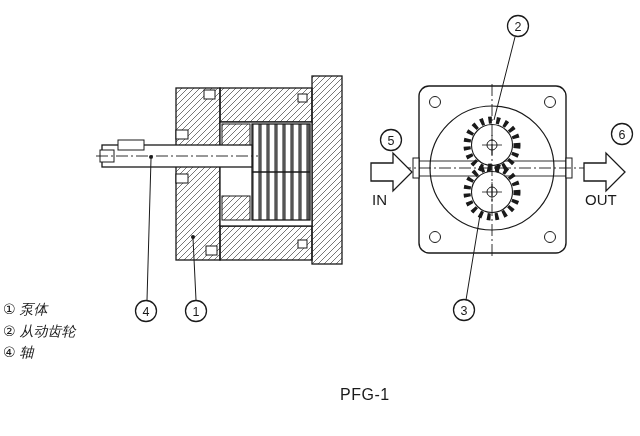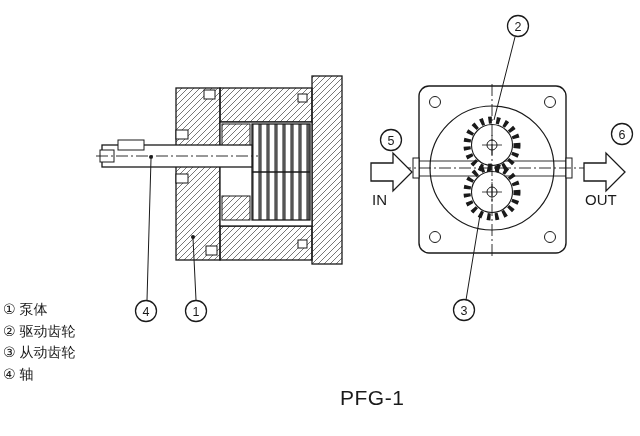--- a/index.html
+++ b/index.html
@@ -6,25 +6,25 @@
   body{
     width:640px;height:436px;position:relative;background:#ffffff;
     font-family:"Liberation Sans","DejaVu Sans",sans-serif;color:#1a1a1a;
     overflow:hidden;
   }
   #diagram-svg{position:absolute;left:0;top:0;}
   .legend{
     position:absolute;left:3px;top:299px;
     font-size:14px;line-height:21.5px;
   }
-  .legend-row{white-space:nowrap;}
+  .legend-row{white-space:nowrap;font-style:italic;}
   .legend-num{margin-right:4px;}
   .model-title{
     position:absolute;left:340px;top:386px;
-    font-size:21px;letter-spacing:.5px;text-align:center;
+    font-size:16px;letter-spacing:.5px;text-align:center;
   }
   svg text{font-family:"Liberation Sans","DejaVu Sans",sans-serif;fill:#1a1a1a;}
   .callout-num{font-size:12.5px;text-anchor:middle;}
   .flow-label{font-size:15px;}
 </style>
 </head>
 <body>
 
 <svg id="diagram-svg" width="640" height="436" viewBox="0 0 640 436">
   <defs>
@@ -144,23 +144,20 @@
       <text class="callout-num" x="464" y="314.5">3</text>
     </g>
   </g>
 </svg>
 
 <div class="legend">
   <div class="legend-row">
     <span class="legend-num">①</span><span class="legend-label">泵体</span>
   </div>
   <div class="legend-row">
-    <span class="legend-num">②</span><span class="legend-label">驱动齿轮</span>
-  </div>
-  <div class="legend-row">
-    <span class="legend-num">③</span><span class="legend-label">从动齿轮</span>
+    <span class="legend-num">②</span><span class="legend-label">从动齿轮</span>
   </div>
   <div class="legend-row">
     <span class="legend-num">④</span><span class="legend-label">轴</span>
   </div>
 </div>
 
 <div class="model-title">PFG-1</div>
 
 </body></html>

